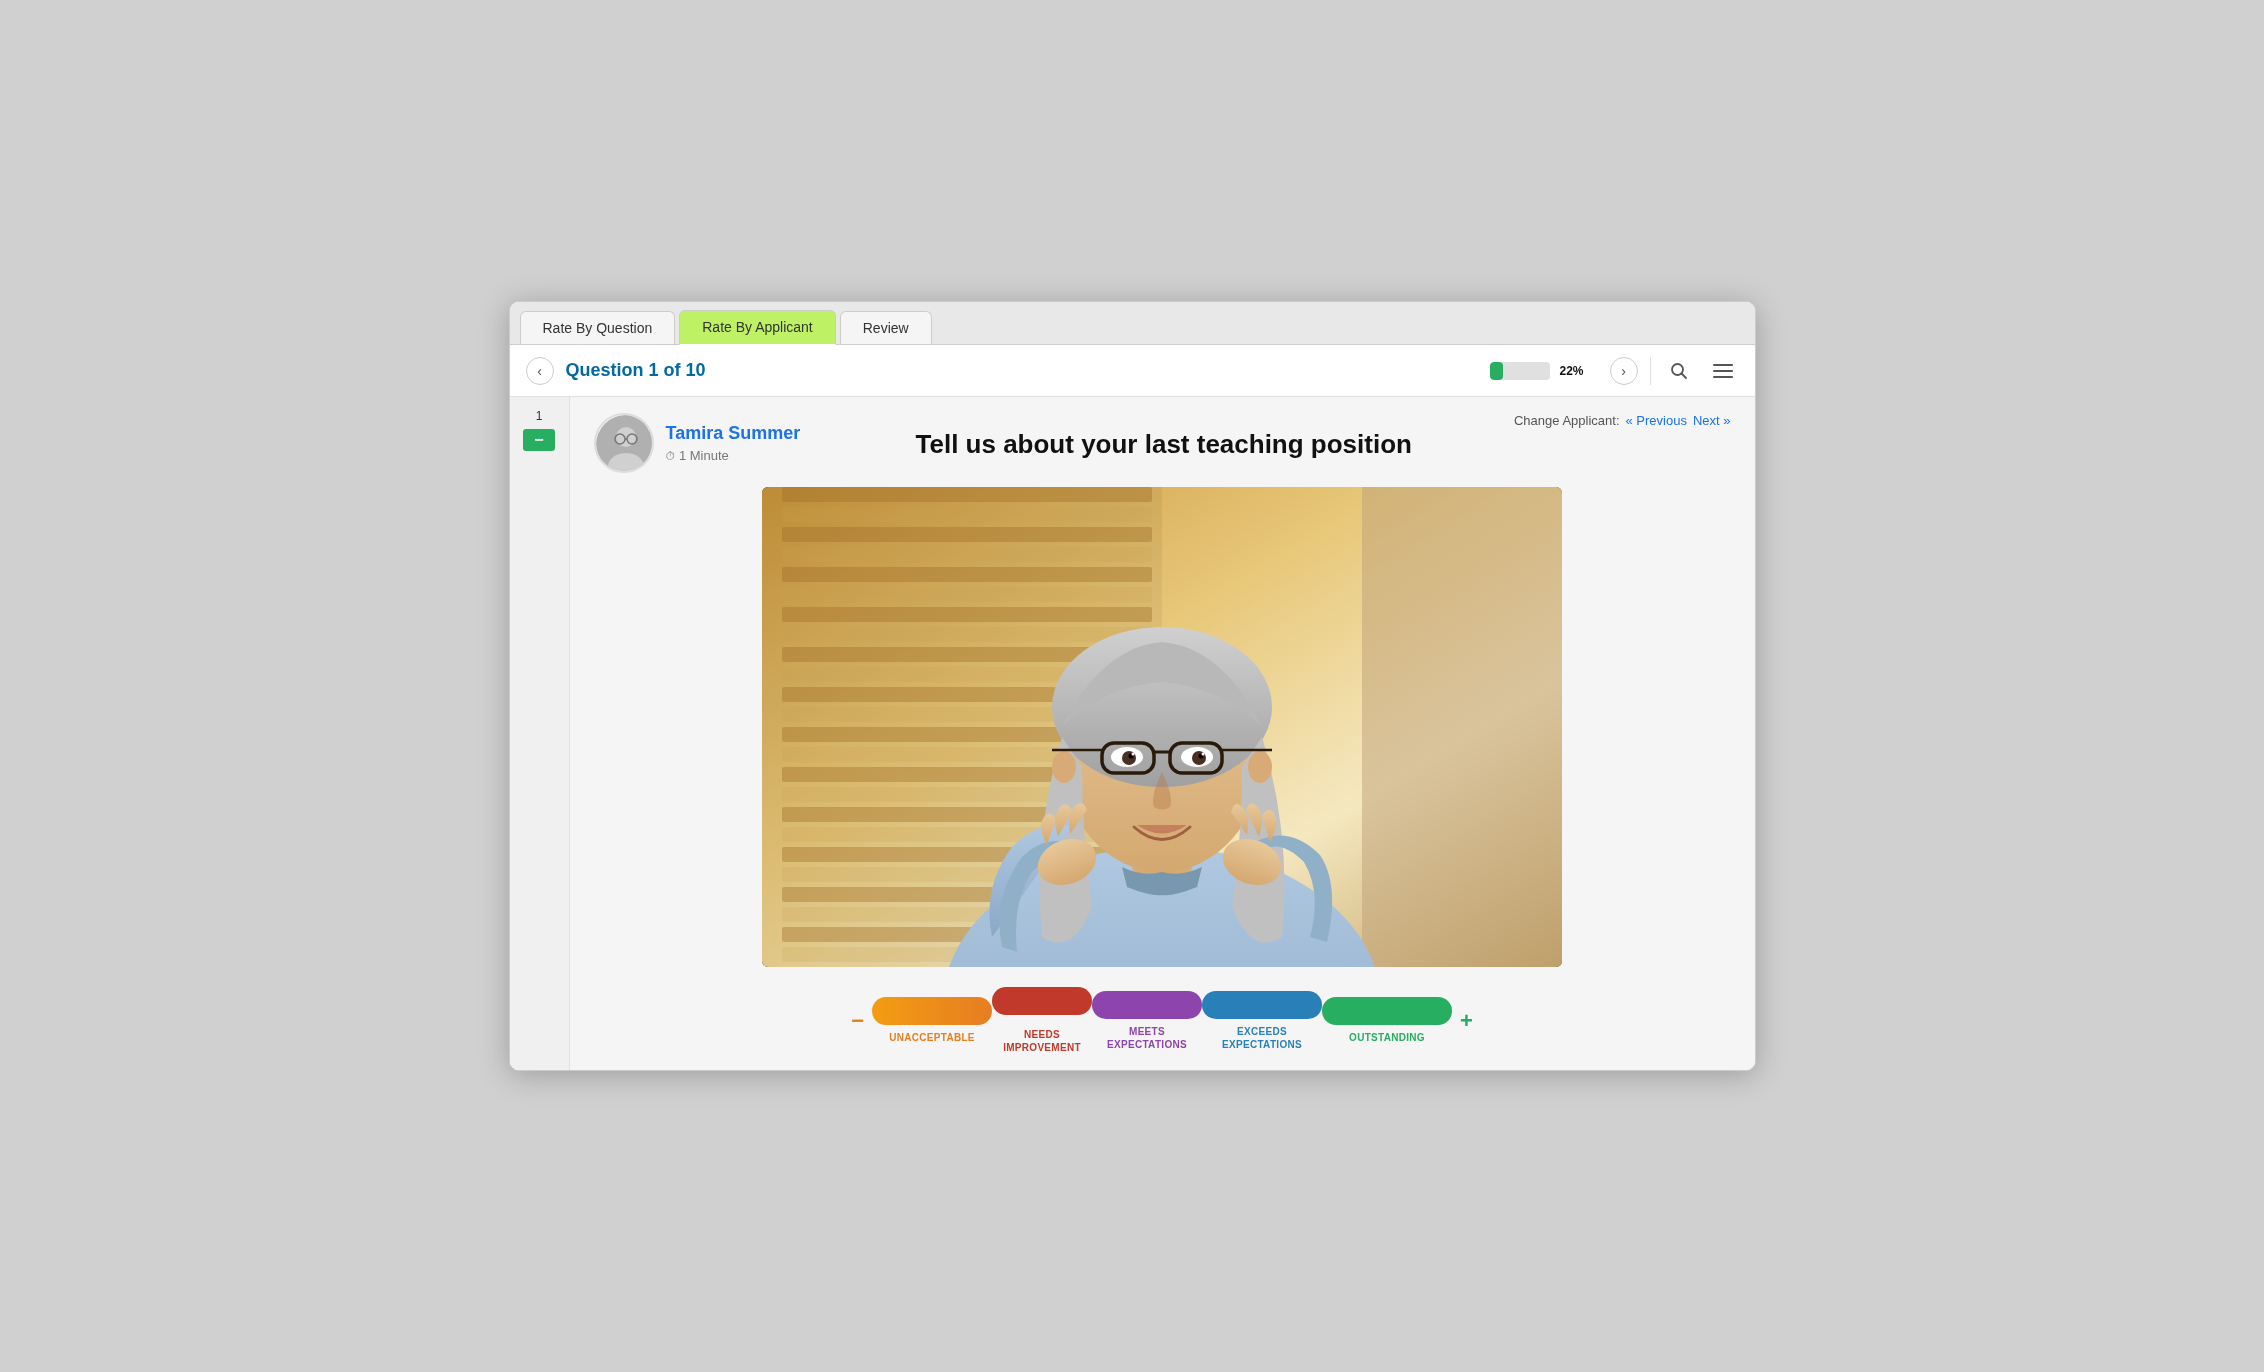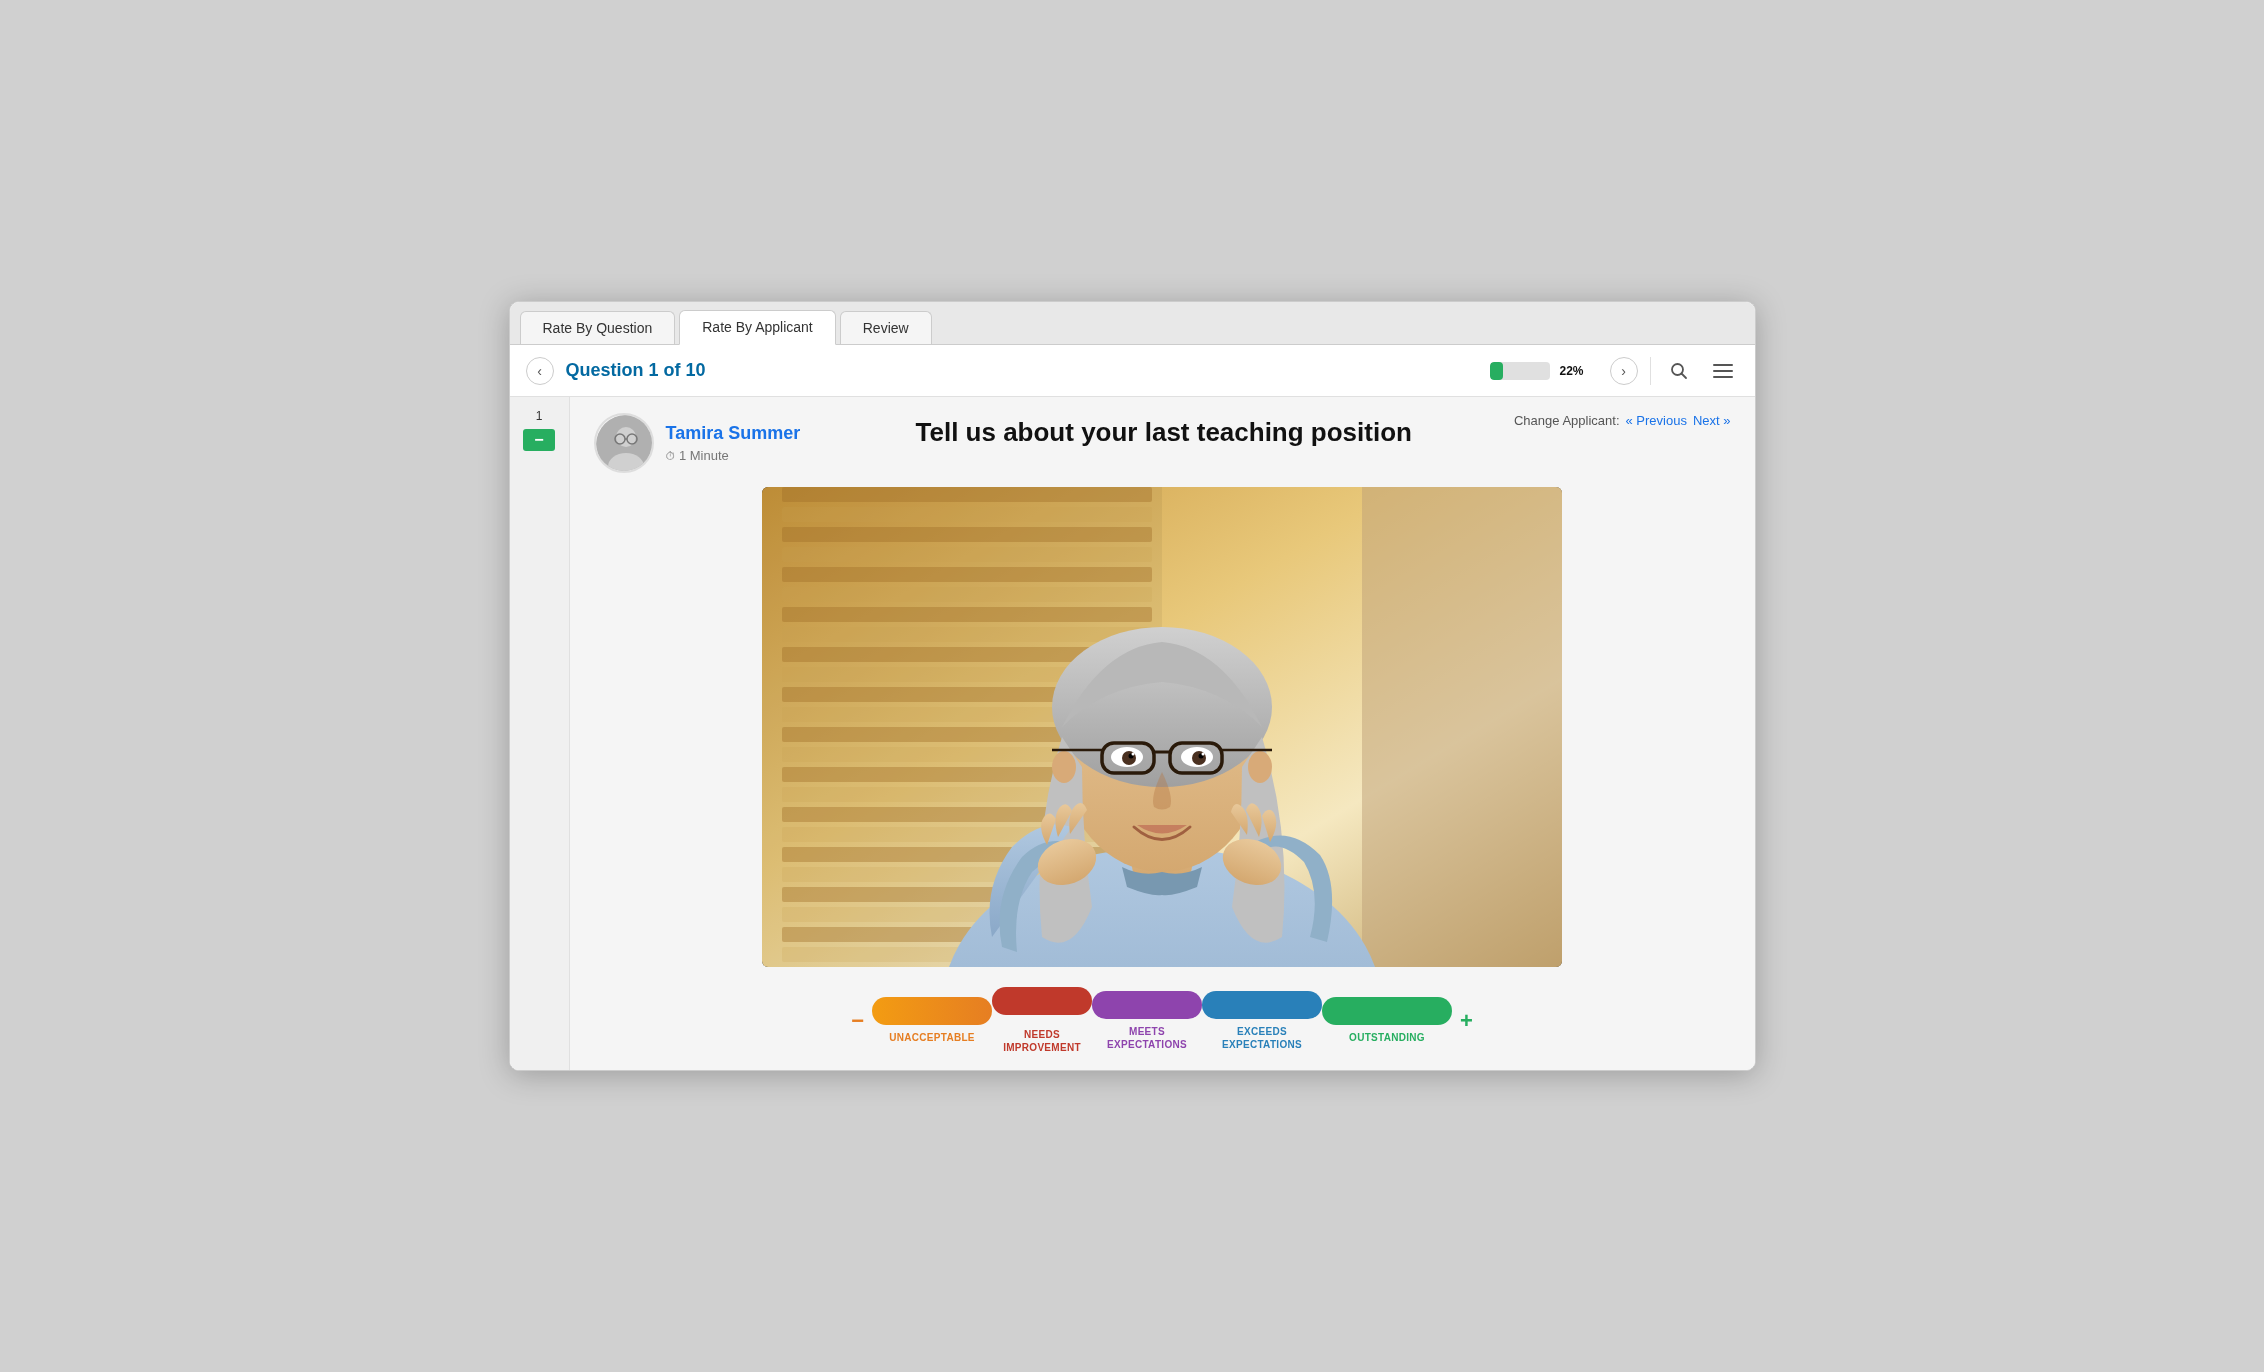--- a/index.html
+++ b/index.html
@@ -33,21 +33,21 @@
       border: 1px solid #ccc;
       border-bottom: none;
       border-radius: 6px 6px 0 0;
       background: #f5f5f5;
       font-size: 14px;
       color: #333;
       cursor: pointer;
       user-select: none;
     }
     .tab.active {
-      background: #ffffff;
+      background: #bef264;
       border-bottom: 1px solid #ffffff;
       font-weight: 500;
       margin-bottom: -1px;
       padding-bottom: 9px;
     }
     
     .toolbar {
       display: flex;
       align-items: center;
       padding: 0 16px;
@@ -175,21 +175,21 @@
     .clock-icon-small {
       font-size: 12px;
     }
     .question-title {
       font-size: 26px;
       font-weight: 700;
       color: #111;
       text-align: center;
       flex: 1;
       padding: 0 20px;
-      margin-top: 4px;
+      margin-top: 16px;
     }
     .change-applicant {
       font-size: 13px;
       color: #555;
       display: flex;
       align-items: flex-end;
       gap: 6px;
       white-space: nowrap;
       flex-shrink: 0;
     }

